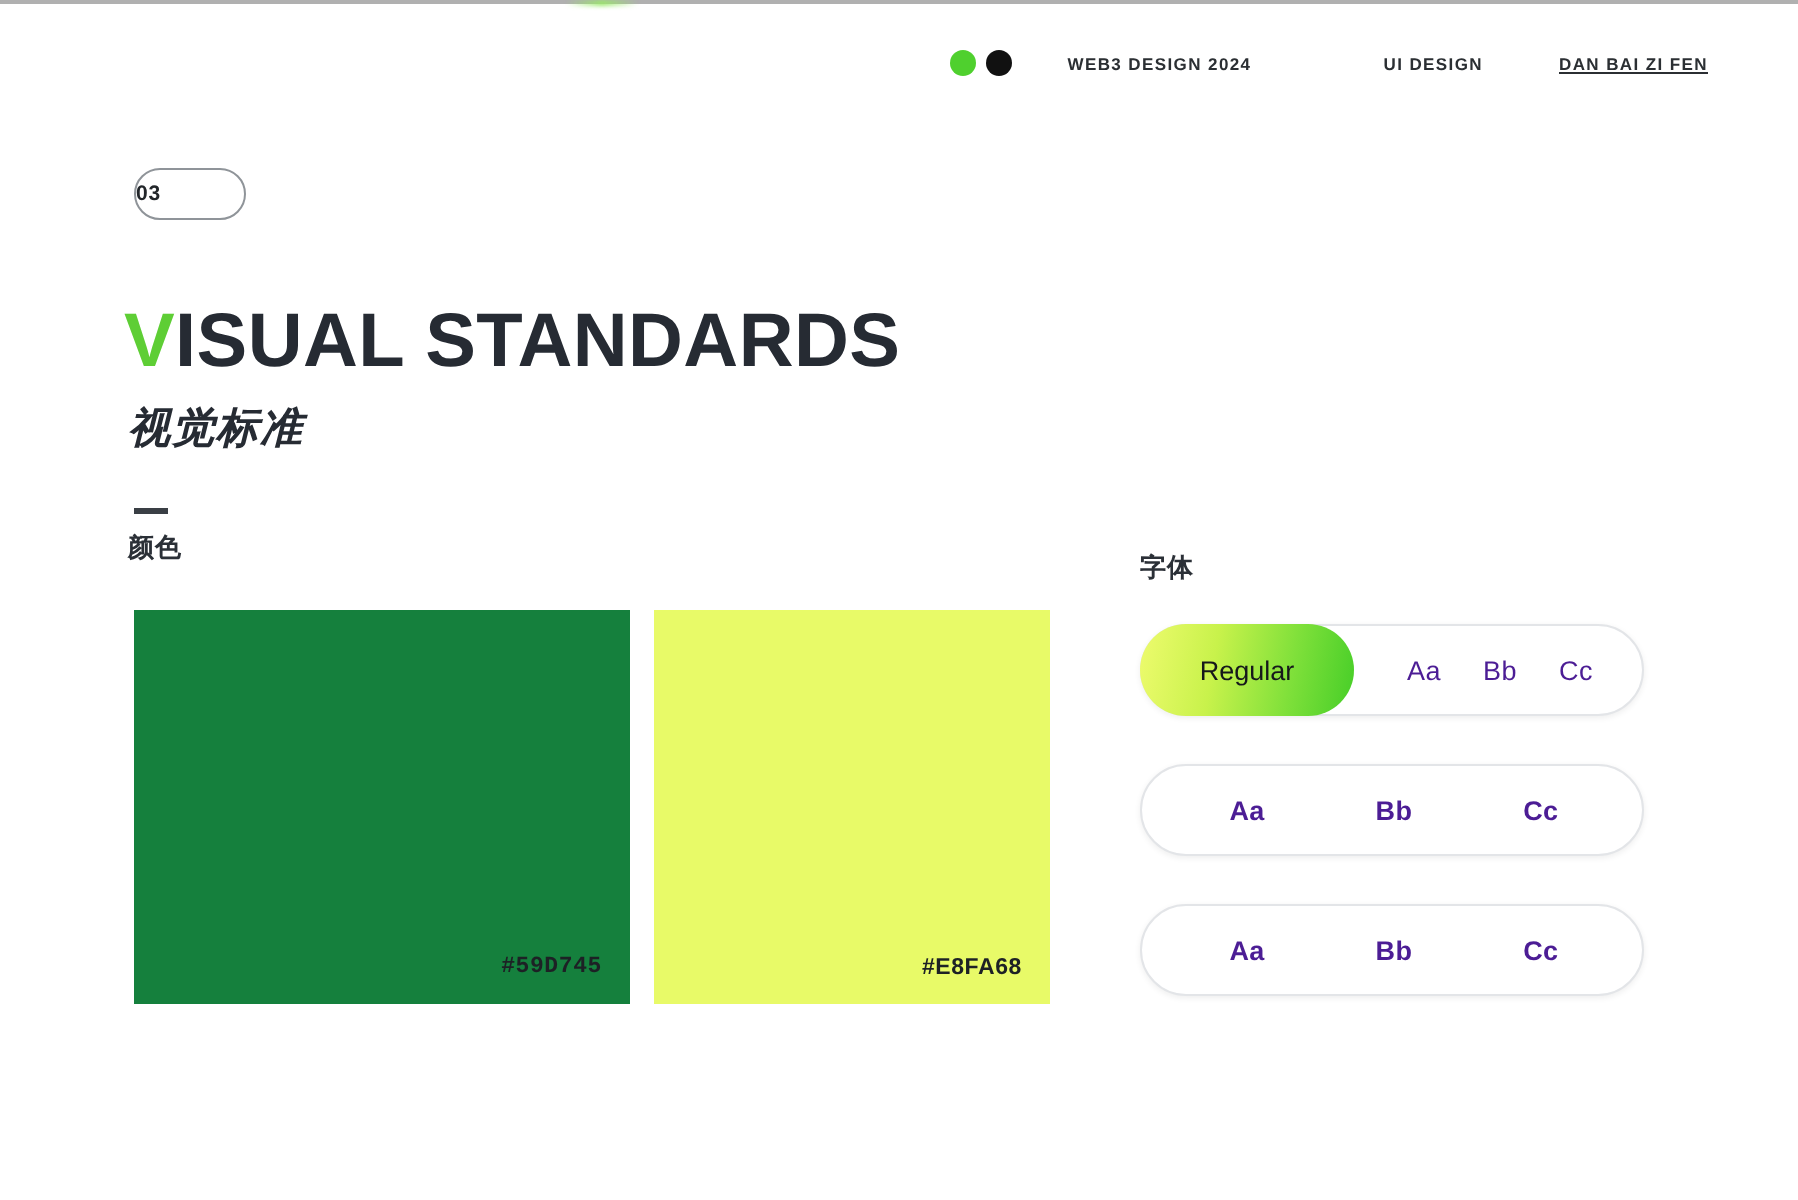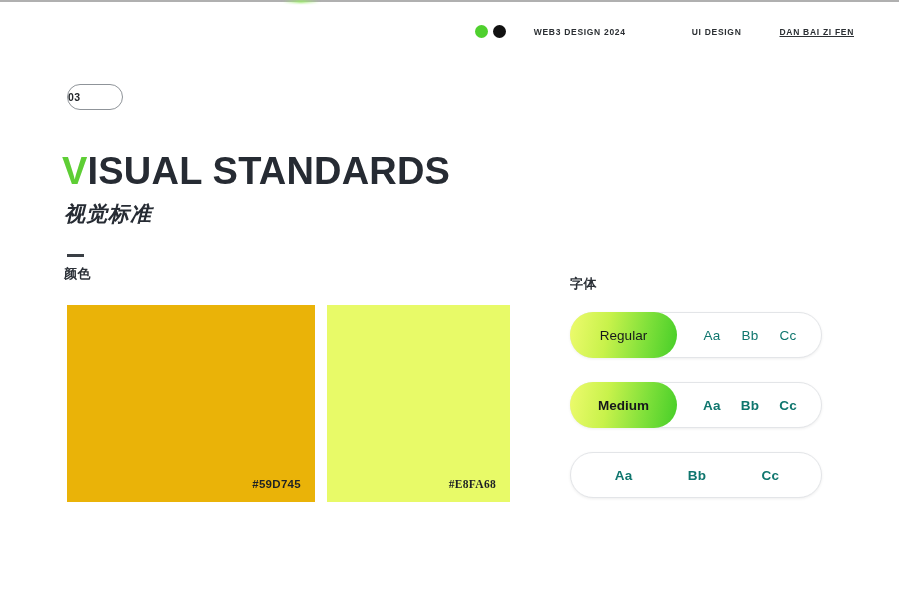--- a/index.html
+++ b/index.html
@@ -118,21 +118,21 @@
   #label-fonts  { left: 570px; top: 275px; }
 
   
   .swatch {
     position: absolute;
     top: 305px;
     height: 197px;
     box-sizing: border-box;
   }
   #swatch-0 { left: 67px;  width: 248px; }
-  #swatch-1 { left: 327px; width: 183px; font-family: Liberation Serif, serif; }
+  #swatch-1 { left: 327px; width: 198px; }
   .swatch-hex {
     position: absolute;
     right: 14px;
     bottom: 12px;
     font-size: 11.5px;
     font-weight: bold;
     color: #1d2125;
     letter-spacing: 0.3px;
   }
 
@@ -173,21 +173,21 @@
 
   .samples {
     flex: 1;
     display: flex;
     align-items: center;
     justify-content: space-around;
     padding: 0 14px 0 16px;
   }
   .sample {
     font-size: 13.5px;
-    color: #0f766e;
+    color: #4c1d95;
     letter-spacing: 0.2px;
   }
   #font-row-0 .sample { font-weight: normal; }
   #font-row-1 .sample { font-weight: 600; }
   #font-row-2 .sample { font-weight: bold; }
 </style>
 </head>
 <body>
 
 <div id="top-rule"></div>
@@ -206,38 +206,37 @@
 </div>
 
 <div id="title-en"><span class="accent">V</span><span>ISUAL STANDARDS</span></div>
 <div id="title-cn">视觉标准</div>
 
 <div id="section-dash"></div>
 
 <div id="label-colors" class="section-label">颜色</div>
 <div id="label-fonts" class="section-label">字体</div>
 
-<div id="swatch-0" class="swatch" style="background: #eab308;">
+<div id="swatch-0" class="swatch" style="background: #15803d; font-family: Liberation Mono, monospace;">
   <span class="swatch-hex">#59D745</span>
 </div>
 <div id="swatch-1" class="swatch" style="background: rgb(232, 250, 104);">
   <span class="swatch-hex">#E8FA68</span>
 </div>
 
 <div id="font-row-0" class="font-row">
   <div class="font-pill">Regular</div>
   <div class="samples">
     <span class="sample">Aa</span>
     <span class="sample">Bb</span>
     <span class="sample">Cc</span>
   </div>
 </div>
 
 <div id="font-row-1" class="font-row">
-  <div class="font-pill">Medium</div>
   <div class="samples">
     <span class="sample">Aa</span>
     <span class="sample">Bb</span>
     <span class="sample">Cc</span>
   </div>
 </div>
 
 <div id="font-row-2" class="font-row">
   <div class="samples">
     <span class="sample">Aa</span>

